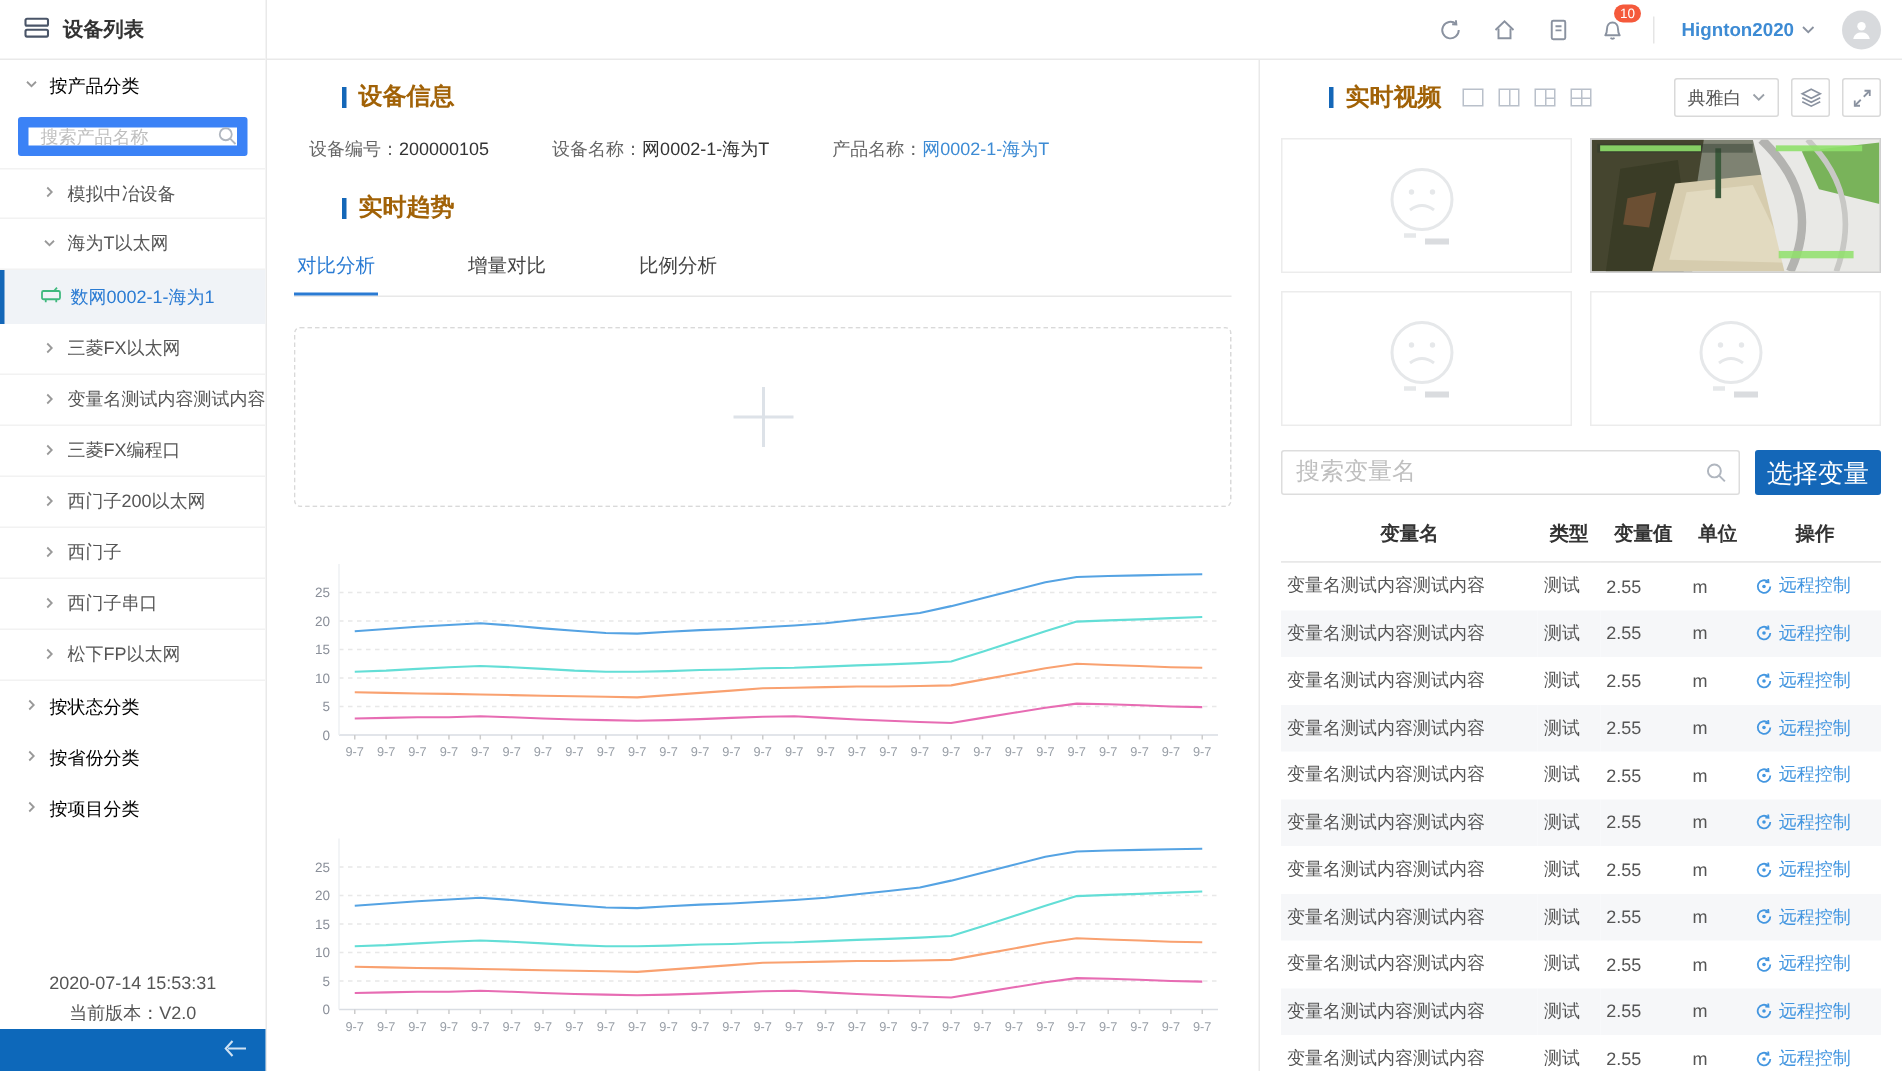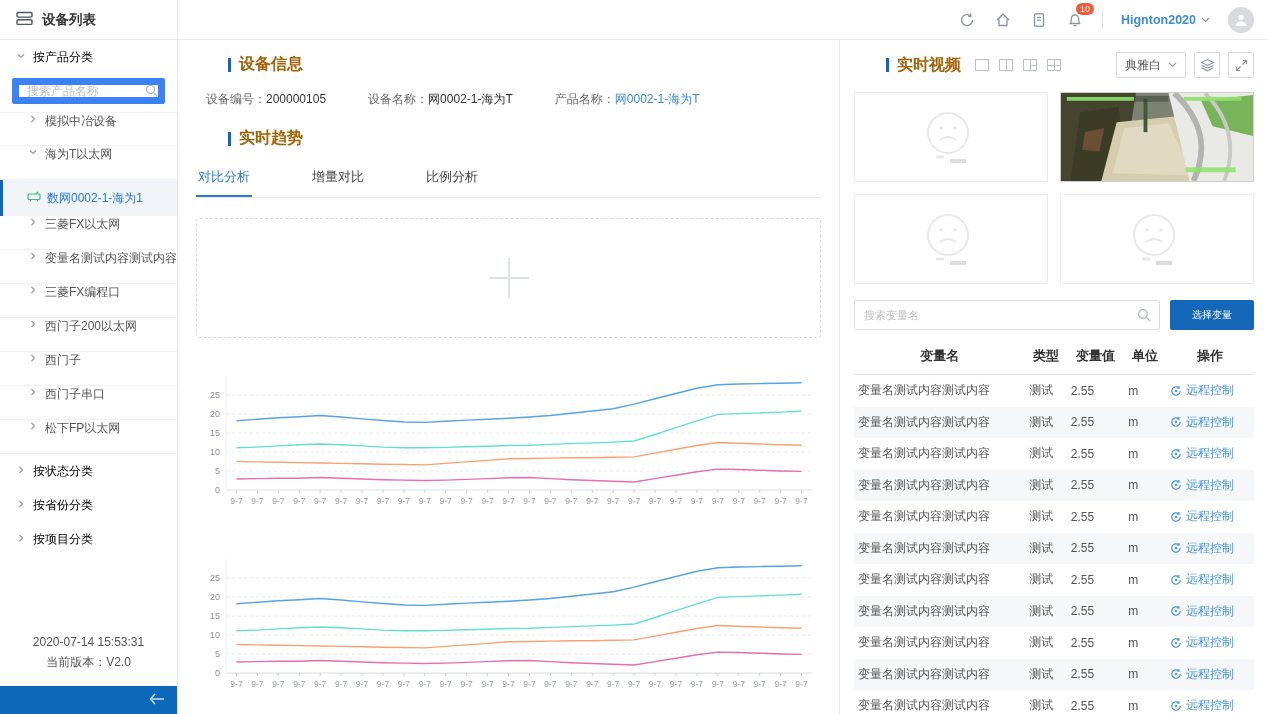--- a/index.html
+++ b/index.html
@@ -9,26 +9,26 @@
 
   
   .sidebar { width:178px; border-right:1px solid #e9e9e9; display:flex; flex-direction:column; }
   .sb-header { height:40px; flex:0 0 40px; border-bottom:1px solid #e9e9e9; display:flex; align-items:center; gap:9px; padding:0 16px; font-size:13.5px; font-weight:bold; color:#333; }
   .sb-scroll { flex:1 1 auto; overflow:hidden; }
   .sb-section { height:34px; display:flex; align-items:center; gap:7px; padding-left:16px; color:#000000; cursor:pointer; }
   .sb-search { margin:4px 12px 8px; position:relative; }
   .sb-search input { width:100%; height:26px; border:7px solid #3b82f6; border-radius:2px; padding:0 26px 0 8px; font-size:12px; color:#555; font-family:inherit; }
   .sb-search input::placeholder { color:#bfbfbf; }
   .sb-search .sicon { position:absolute; right:7px; top:6px; }
-  .sb-item { height:34px; display:flex; gap:7px; padding-left:28px; color:#555; border-bottom:1px solid #f2f2f2; cursor:pointer; }
+  .sb-item { height:34px; display:flex; align-items:center; gap:7px; padding-left:28px; color:#555; border-bottom:1px solid #f2f2f2; cursor:pointer; }
   .sb-item:first-child { border-top:1px solid #f2f2f2; }
   .sb-sub { background:#f0f3f7; border-left:3px solid #1467b8; }
   .sb-sub .sb-leaf { height:36px; display:flex; align-items:center; gap:6px; padding-left:24px; color:#444; cursor:pointer; }
   .sb-sub .sb-leaf.sel { color:#2a7bd3; }
-  .sb-meta { text-align:center; color:#555; line-height:20px; padding-bottom:14px; }
+  .sb-meta { text-align:center; color:#555; line-height:20px; padding-bottom:1px; }
   .sb-footer { height:28px; flex:0 0 28px; background:#0d68ba; display:flex; align-items:center; justify-content:flex-end; padding-right:12px; cursor:pointer; }
 
   
   .main { flex:1; display:flex; flex-direction:column; }
   .topbar { height:40px; flex:0 0 40px; border-bottom:1px solid #e9e9e9; display:flex; align-items:center; justify-content:flex-end; gap:18px; padding-right:14px; }
   .tb-ic { width:18px; height:18px; display:flex; align-items:center; justify-content:center; cursor:pointer; }
   .bell-wrap { position:relative; }
   .badge { position:absolute; top:-8px; right:-10px; background:#f5593b; color:#fff; font-size:9px; line-height:12px; padding:0 4px; border-radius:8px; }
   .tb-div { width:1px; height:18px; background:#e5e5e5; }
   .user { color:#3d8bd4; font-weight:bold; font-size:12.5px; display:flex; align-items:center; gap:5px; cursor:pointer; }
@@ -69,24 +69,24 @@
   .theme-sel { height:26px; border:1px solid #d9d9d9; border-radius:2px; padding:0 8px; display:flex; align-items:center; gap:7px; color:#555; cursor:pointer; background:#fff; }
   .icon-btn { width:26px; height:26px; border:1px solid #d9d9d9; border-radius:2px; display:flex; align-items:center; justify-content:center; cursor:pointer; background:#fff; }
 
   .vid-grid { margin-top:14px; display:grid; grid-template-columns:1fr 1fr; gap:12px 12px; }
   .vslot { height:90px; border:1px solid #ececec; background:#fff; display:flex; align-items:center; justify-content:center; overflow:hidden; cursor:pointer; }
   .vslot.live { border-color:#cfcfcf; }
   .vslot svg { display:block; }
 
   .var-search { margin-top:16px; display:flex; gap:10px; }
   .vs-box { position:relative; flex:1; }
-  .vs-box input { width:100%; height:30px; border:1px solid #ddd; border-radius:2px; padding:0 28px 0 9px; font-size:11px; color:#555; font-family:inherit; }
+  .vs-box input { width:100%; height:30px; border:1px solid #ddd; border-radius:2px; padding:0 28px 0 9px; font-size:16px; color:#555; font-family:inherit; }
   .vs-box input::placeholder { color:#bfbfbf; }
   .vs-box .sicon { position:absolute; right:9px; top:8px; }
-  .sel-btn { width:84px; height:30px; background:#1467b8; color:#fff; border:none; border-radius:2px; font-size:10px; cursor:pointer; font-family:inherit; }
+  .sel-btn { width:84px; height:30px; background:#1467b8; color:#fff; border:none; border-radius:2px; font-size:17px; cursor:pointer; font-family:inherit; }
 
   table.vars { width:100%; border-collapse:collapse; margin-top:8px; }
   table.vars th { text-align:center; font-size:13px; color:#333; padding:9px 4px; border-bottom:1px solid #e8e8e8; font-weight:bold; }
   table.vars td { padding:7px 4px; color:#555; font-size:12px; }
   table.vars tr.alt { background:#f6f7f9; }
   .act-link { color:#4396e0; display:inline-flex; align-items:center; gap:4px; cursor:pointer; }
 </style>
 </head>
 <body>
 

